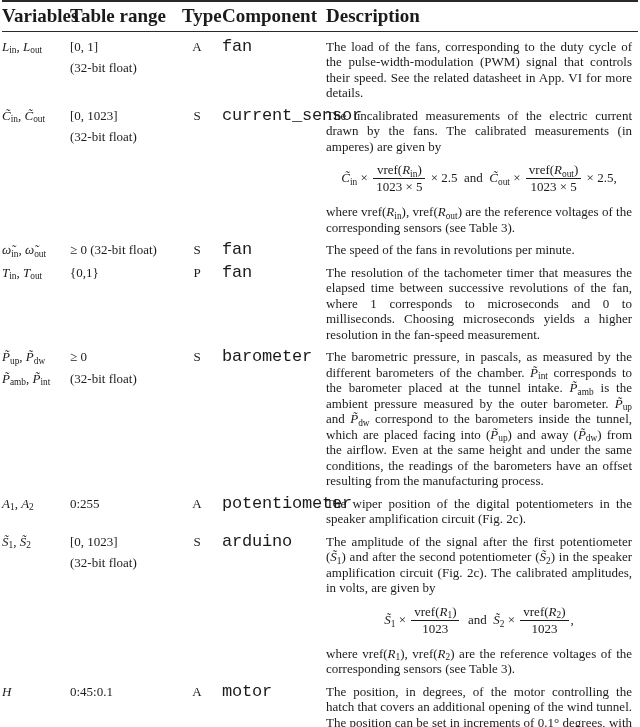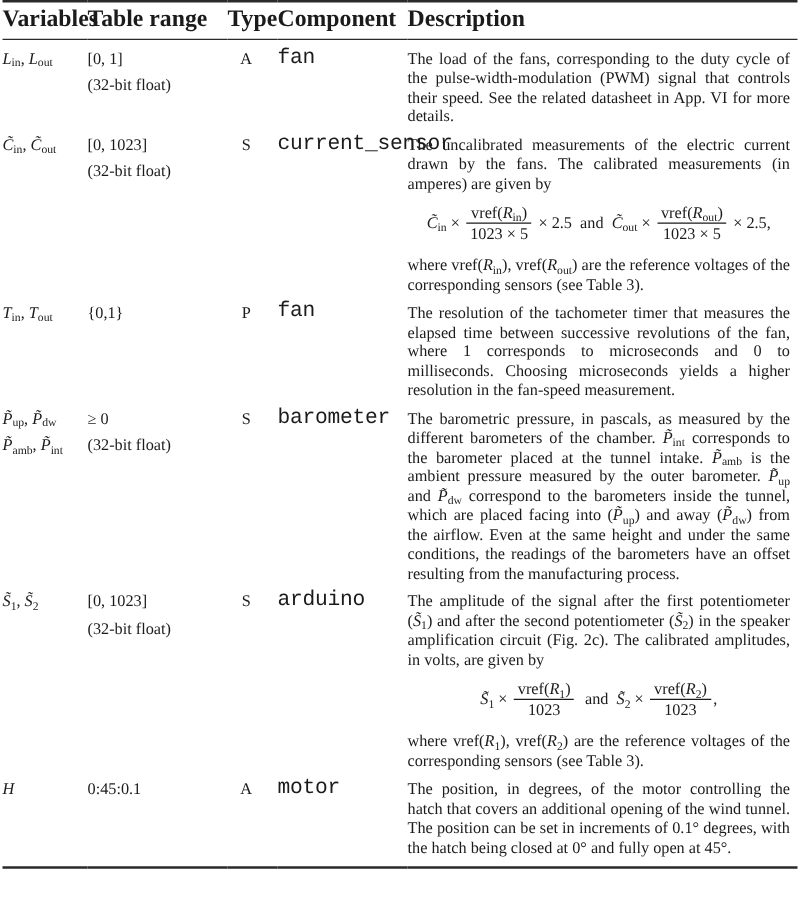--- a/index.html
+++ b/index.html
@@ -77,32 +77,46 @@
         <td><span>[0, 1023]</span><span class="l2">(32-bit float)</span></td>
         <td class="ctr">S</td>
         <td class="mono">current_sensor</td>
         <td class="desc">
           <div class="para">The uncalibrated measurements of the electric current drawn by the fans.  The calibrated measurements (in amperes) are given by</div>
           <div class="formula"><i>C̃</i><sub>in</sub> × <span class="frac"><span class="num">vref(<i>R</i><sub>in</sub>)</span><span class="den">1023 × 5</span></span> × 2.5&nbsp;&nbsp;and&nbsp;&nbsp;<i>C̃</i><sub>out</sub> × <span class="frac"><span class="num">vref(<i>R</i><sub>out</sub>)</span><span class="den">1023 × 5</span></span> × 2.5,</div>
           <div class="para">where vref(<i>R</i><sub>in</sub>), vref(<i>R</i><sub>out</sub>) are the reference voltages of the corresponding sensors (see Table 3).</div>
         </td>
       </tr>
       <tr>
+        <td><span><i>ω̃</i><sub>in</sub>, <i>ω̃</i><sub>out</sub></span></td>
+        <td><span>≥ 0 (32-bit float)</span></td>
+        <td class="ctr">S</td>
+        <td class="mono">fan</td>
+        <td class="desc">The speed of the fans in revolutions per minute.</td>
+      </tr>
+      <tr>
         <td><span><i>T</i><sub>in</sub>, <i>T</i><sub>out</sub></span></td>
         <td><span>{0,1}</span></td>
         <td class="ctr">P</td>
         <td class="mono">fan</td>
         <td class="desc">The resolution of the tachometer timer that measures the elapsed time between successive revolutions of the fan, where 1 corresponds to microseconds and 0 to milliseconds. Choosing microseconds yields a higher resolution in the fan-speed measurement.</td>
       </tr>
       <tr>
         <td><span><i>P̃</i><sub>up</sub>, <i>P̃</i><sub>dw</sub></span><span class="l2"><i>P̃</i><sub>amb</sub>, <i>P̃</i><sub>int</sub></span></td>
         <td><span>≥ 0</span><span class="l2">(32-bit float)</span></td>
         <td class="ctr">S</td>
         <td class="mono">barometer</td>
         <td class="desc">The barometric pressure, in pascals, as measured by the different barometers of the chamber.  <i>P̃</i><sub>int</sub> corresponds to the barometer placed at the tunnel intake.  <i>P̃</i><sub>amb</sub> is the ambient pressure measured by the outer barometer.  <i>P̃</i><sub>up</sub> and <i>P̃</i><sub>dw</sub> correspond to the barometers inside the tunnel, which are placed facing into (<i>P̃</i><sub>up</sub>) and away (<i>P̃</i><sub>dw</sub>) from the airflow.  Even at the same height and under the same conditions, the readings of the barometers have an offset resulting from the manufacturing process.</td>
+      </tr>
+      <tr>
+        <td><span><i>A</i><sub>1</sub>, <i>A</i><sub>2</sub></span></td>
+        <td><span>0:255</span></td>
+        <td class="ctr">A</td>
+        <td class="mono">potentiometer</td>
+        <td class="desc">The wiper position of the digital potentiometers in the speaker amplification circuit (Fig. 2c).</td>
       </tr>
       <tr>
         <td><span><i>S̃</i><sub>1</sub>, <i>S̃</i><sub>2</sub></span></td>
         <td><span>[0, 1023]</span><span class="l2">(32-bit float)</span></td>
         <td class="ctr">S</td>
         <td class="mono">arduino</td>
         <td class="desc">
           <div class="para">The amplitude of the signal after the first potentiometer (<i>S̃</i><sub>1</sub>) and after the second potentiometer (<i>S̃</i><sub>2</sub>) in the speaker amplification circuit (Fig. 2c).  The calibrated amplitudes, in volts, are given by</div>
           <div class="formula"><i>S̃</i><sub>1</sub> × <span class="frac"><span class="num">vref(<i>R</i><sub>1</sub>)</span><span class="den">1023</span></span>&nbsp;&nbsp;and&nbsp;&nbsp;<i>S̃</i><sub>2</sub> × <span class="frac"><span class="num">vref(<i>R</i><sub>2</sub>)</span><span class="den">1023</span></span>,</div>
           <div class="para">where vref(<i>R</i><sub>1</sub>), vref(<i>R</i><sub>2</sub>) are the reference voltages of the corresponding sensors (see Table 3).</div>

